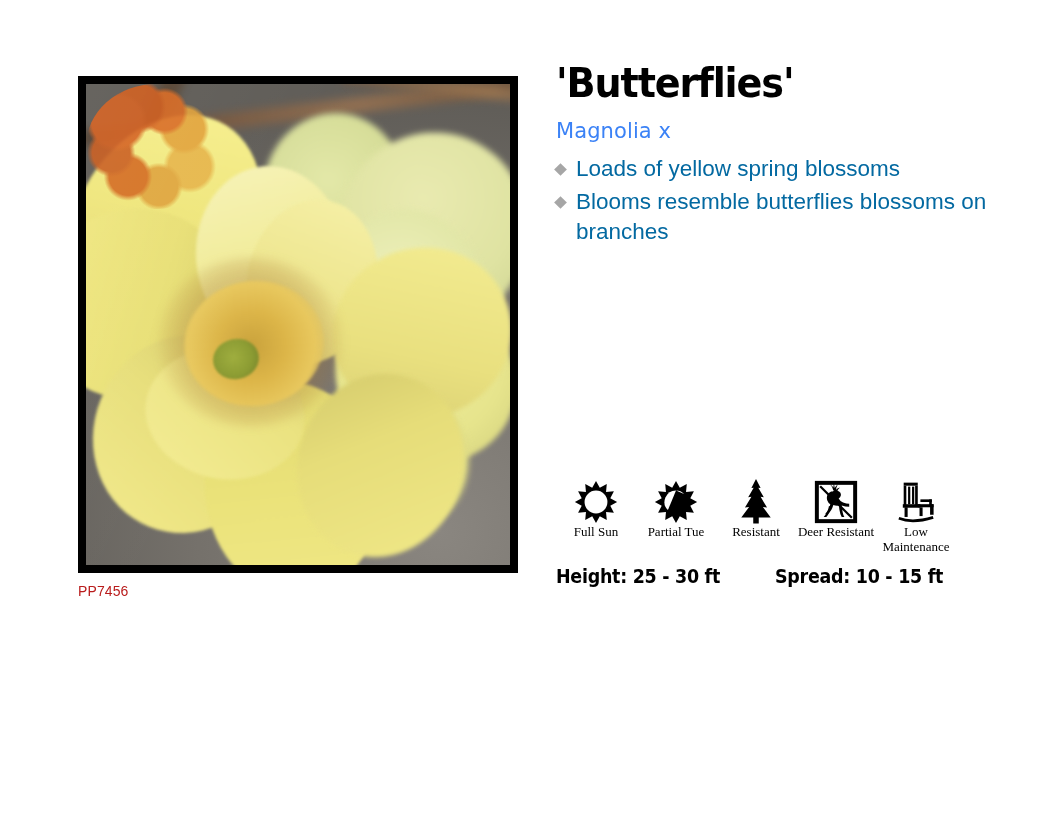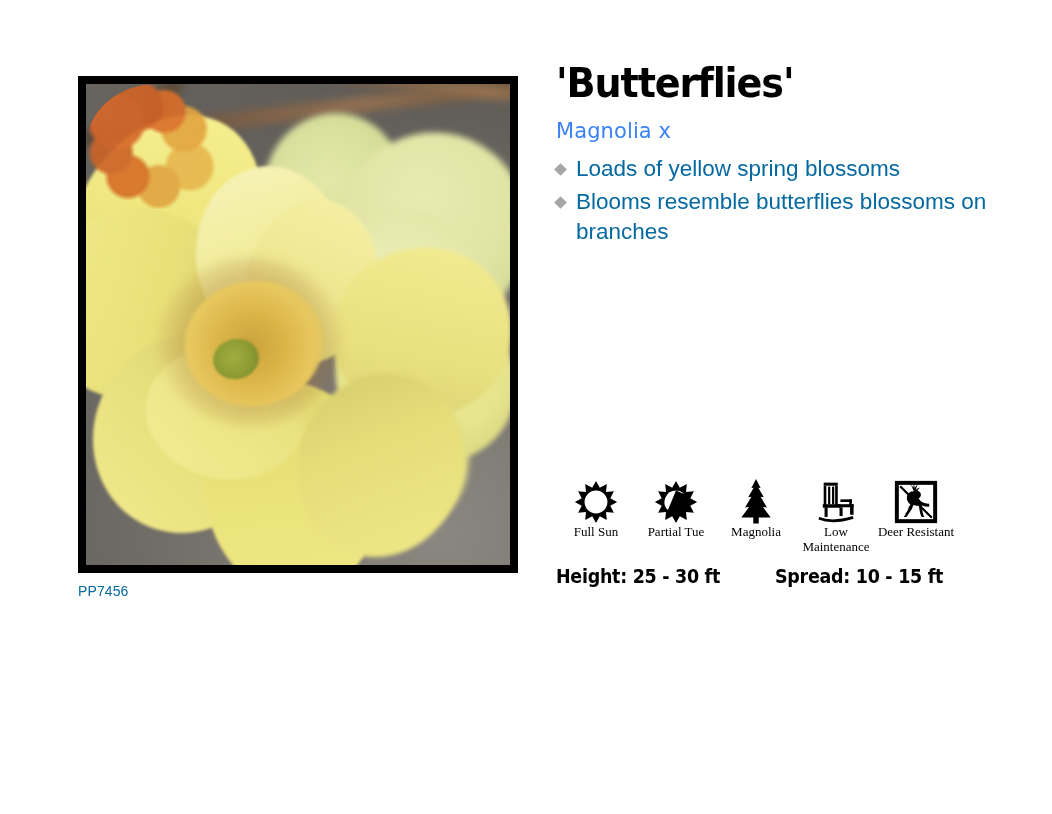--- a/index.html
+++ b/index.html
@@ -213,21 +213,21 @@
     background: linear-gradient(115deg, rgba(255,255,255,.05) 0%, rgba(255,255,255,0) 45%);
     pointer-events: none;
   }
 
   
   #pp-code {
     position: absolute;
     left: 78px;
     top: 583px;
     font-size: 14px;
-    color: #0369a1;
+    color: #b91c1c;
     letter-spacing: .1px;
   }
 
   
   #info-col {
     position: absolute;
     left: 556px;
     top: 60px;
     width: 470px;
   }
@@ -402,21 +402,37 @@
     </div>
     <div class="icon-label">Partial Tue</div>
   </div>
 
   <div class="icon-cell">
     <div class="icon-art">
       <svg width="40" height="46" viewBox="0 0 80 100" aria-hidden="true">
         <path fill="#000" d="M40 2 L50 22 L45 21 L57 42 L50 41 L64 64 L55 63 L72 86 L46 86 L46 99 L34 99 L34 86 L8 86 L25 63 L16 64 L30 41 L23 42 L35 21 L30 22 Z"></path>
       </svg>
     </div>
-    <div class="icon-label">Magnolia</div>
+    <div class="icon-label">Resistant</div>
+  </div>
+
+  <div class="icon-cell">
+    <div class="icon-art">
+      <svg width="44" height="44" viewBox="0 0 100 100" aria-hidden="true">
+        <rect x="2" y="2" width="96" height="96" fill="#000"></rect>
+        <rect x="11" y="11" width="78" height="78" fill="#ffffff"></rect>
+        <g fill="#000">
+          <path d="M44 24 q-2 -9 -7 -13 q4 1 7 6 q1 -6 0 -11 q3 5 3 12 q3 -5 7 -8 q-3 5 -4 12 q4 -4 9 -5 q-5 4 -7 10 z"></path>
+          <path d="M42 26 q8 -4 15 0 q5 3 4 9 q-1 5 -5 7 q3 6 10 9 q8 3 14 3 l0 7 q-9 0 -17 -3 q1 8 2 15 q1 6 4 11 l-6 0 q-4 -7 -5 -15 q-1 -6 -1 -11 q-7 1 -13 -1 q-2 7 -6 13 q-3 5 -7 8 l-6 0 q6 -6 9 -13 q2 -5 3 -10 q-5 -3 -7 -9 q-2 -7 1 -13 q3 -5 8 -7 z"></path>
+          <path d="M38 60 q-1 8 -4 15 q-2 5 -6 9 l-6 0 q6 -6 9 -14 q2 -5 3 -11 z"></path>
+        </g>
+        <line x1="14" y1="14" x2="86" y2="86" stroke="#000" stroke-width="5"></line>
+      </svg>
+    </div>
+    <div class="icon-label">Deer Resistant</div>
   </div>
 
   <div class="icon-cell">
     <div class="icon-art">
       <svg width="46" height="44" viewBox="0 0 104 100" aria-hidden="true">
         <g fill="#000">
           <rect x="24" y="6" width="32" height="7"></rect>
           <rect x="24" y="13" width="6" height="46"></rect>
           <rect x="34" y="15" width="5" height="40"></rect>
           <rect x="43" y="15" width="5" height="40"></rect>
@@ -428,34 +444,18 @@
           <rect x="26" y="62" width="7" height="22"></rect>
           <rect x="62" y="44" width="26" height="6"></rect>
           <rect x="82" y="44" width="6" height="14"></rect>
           <path d="M14 84 q30 12 76 -2 l2 6 q-48 15 -80 2 z"></path>
         </g>
       </svg>
     </div>
     <div class="icon-label">Low Maintenance</div>
   </div>
 
-  <div class="icon-cell">
-    <div class="icon-art">
-      <svg width="44" height="44" viewBox="0 0 100 100" aria-hidden="true">
-        <rect x="2" y="2" width="96" height="96" fill="#000"></rect>
-        <rect x="11" y="11" width="78" height="78" fill="#ffffff"></rect>
-        <g fill="#000">
-          <path d="M44 24 q-2 -9 -7 -13 q4 1 7 6 q1 -6 0 -11 q3 5 3 12 q3 -5 7 -8 q-3 5 -4 12 q4 -4 9 -5 q-5 4 -7 10 z"></path>
-          <path d="M42 26 q8 -4 15 0 q5 3 4 9 q-1 5 -5 7 q3 6 10 9 q8 3 14 3 l0 7 q-9 0 -17 -3 q1 8 2 15 q1 6 4 11 l-6 0 q-4 -7 -5 -15 q-1 -6 -1 -11 q-7 1 -13 -1 q-2 7 -6 13 q-3 5 -7 8 l-6 0 q6 -6 9 -13 q2 -5 3 -10 q-5 -3 -7 -9 q-2 -7 1 -13 q3 -5 8 -7 z"></path>
-          <path d="M38 60 q-1 8 -4 15 q-2 5 -6 9 l-6 0 q6 -6 9 -14 q2 -5 3 -11 z"></path>
-        </g>
-        <line x1="14" y1="14" x2="86" y2="86" stroke="#000" stroke-width="5"></line>
-      </svg>
-    </div>
-    <div class="icon-label">Deer Resistant</div>
-  </div>
-
 </div>
 
 <div id="dimension-row">
   <span id="height-text">Height: 25 - 30 ft</span>
   <span id="spread-text">Spread: 10 - 15 ft</span>
 </div>
 
 </body></html>

